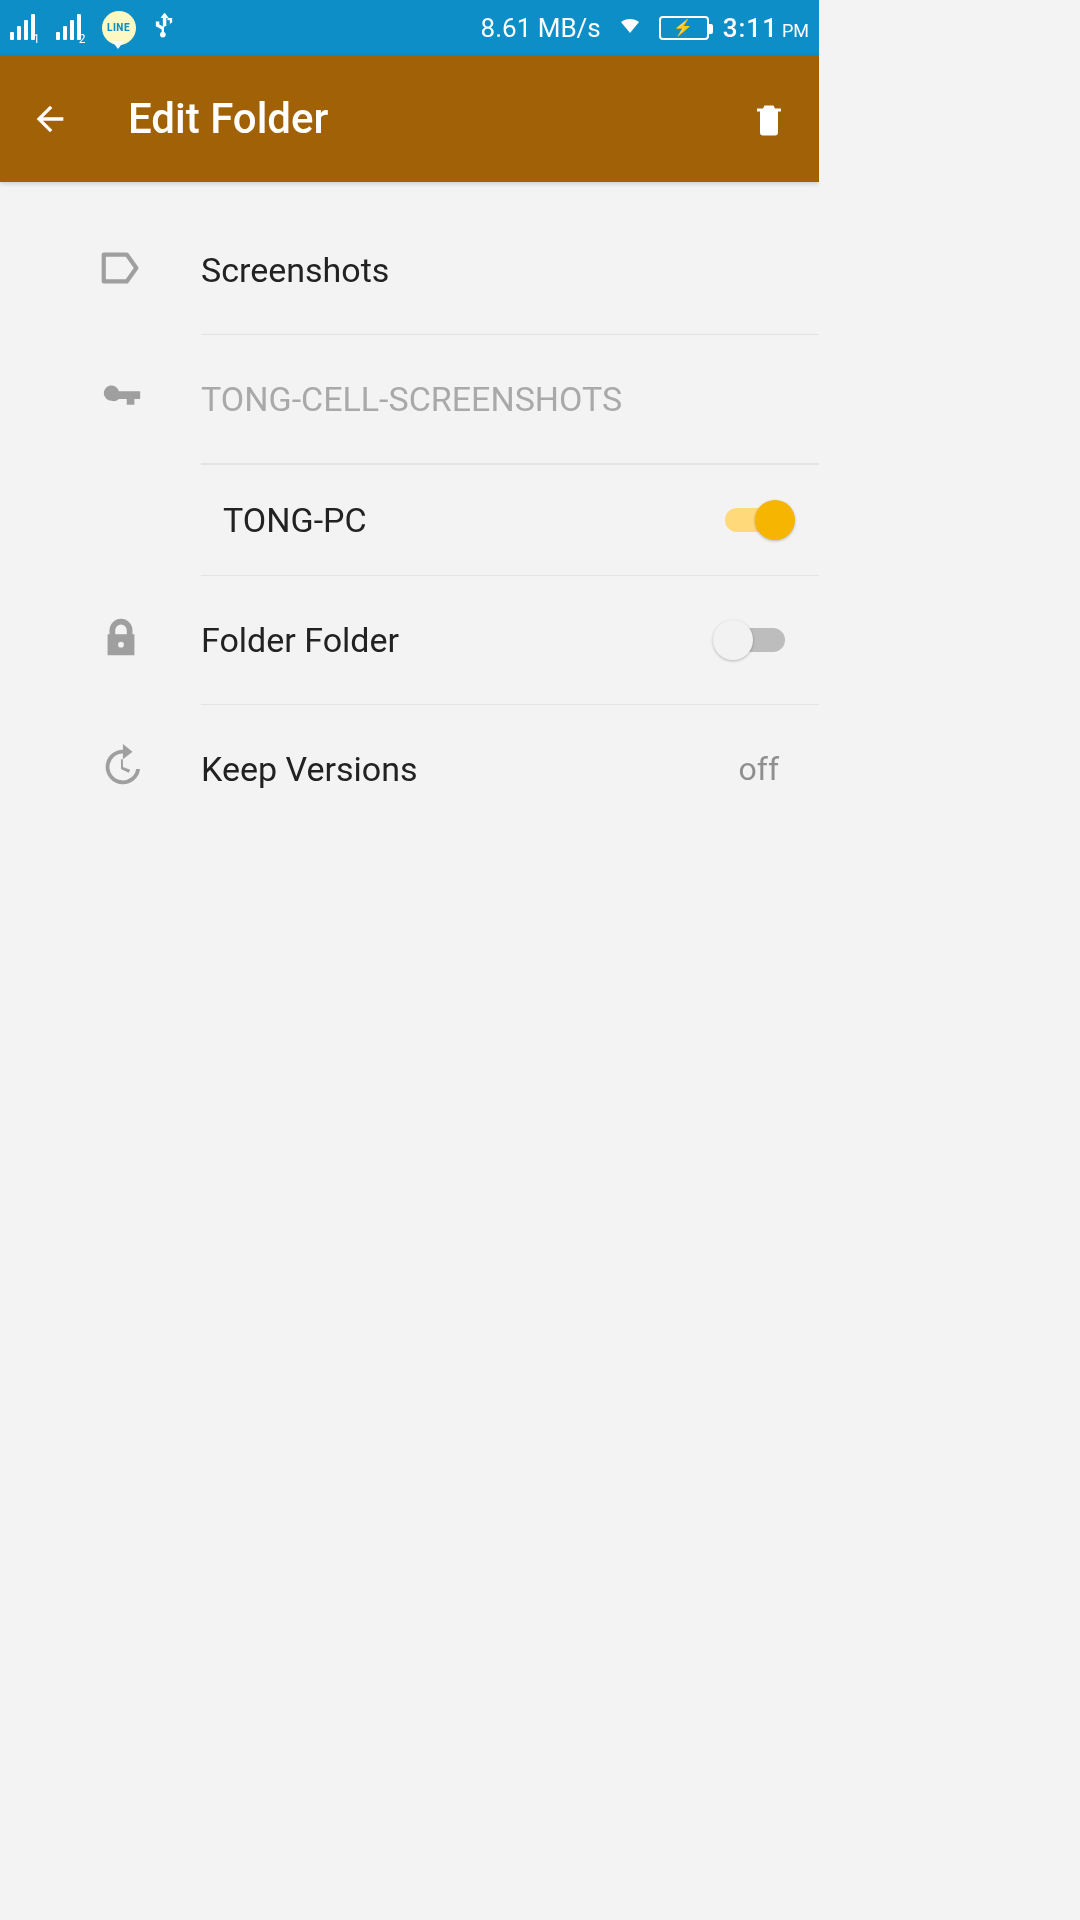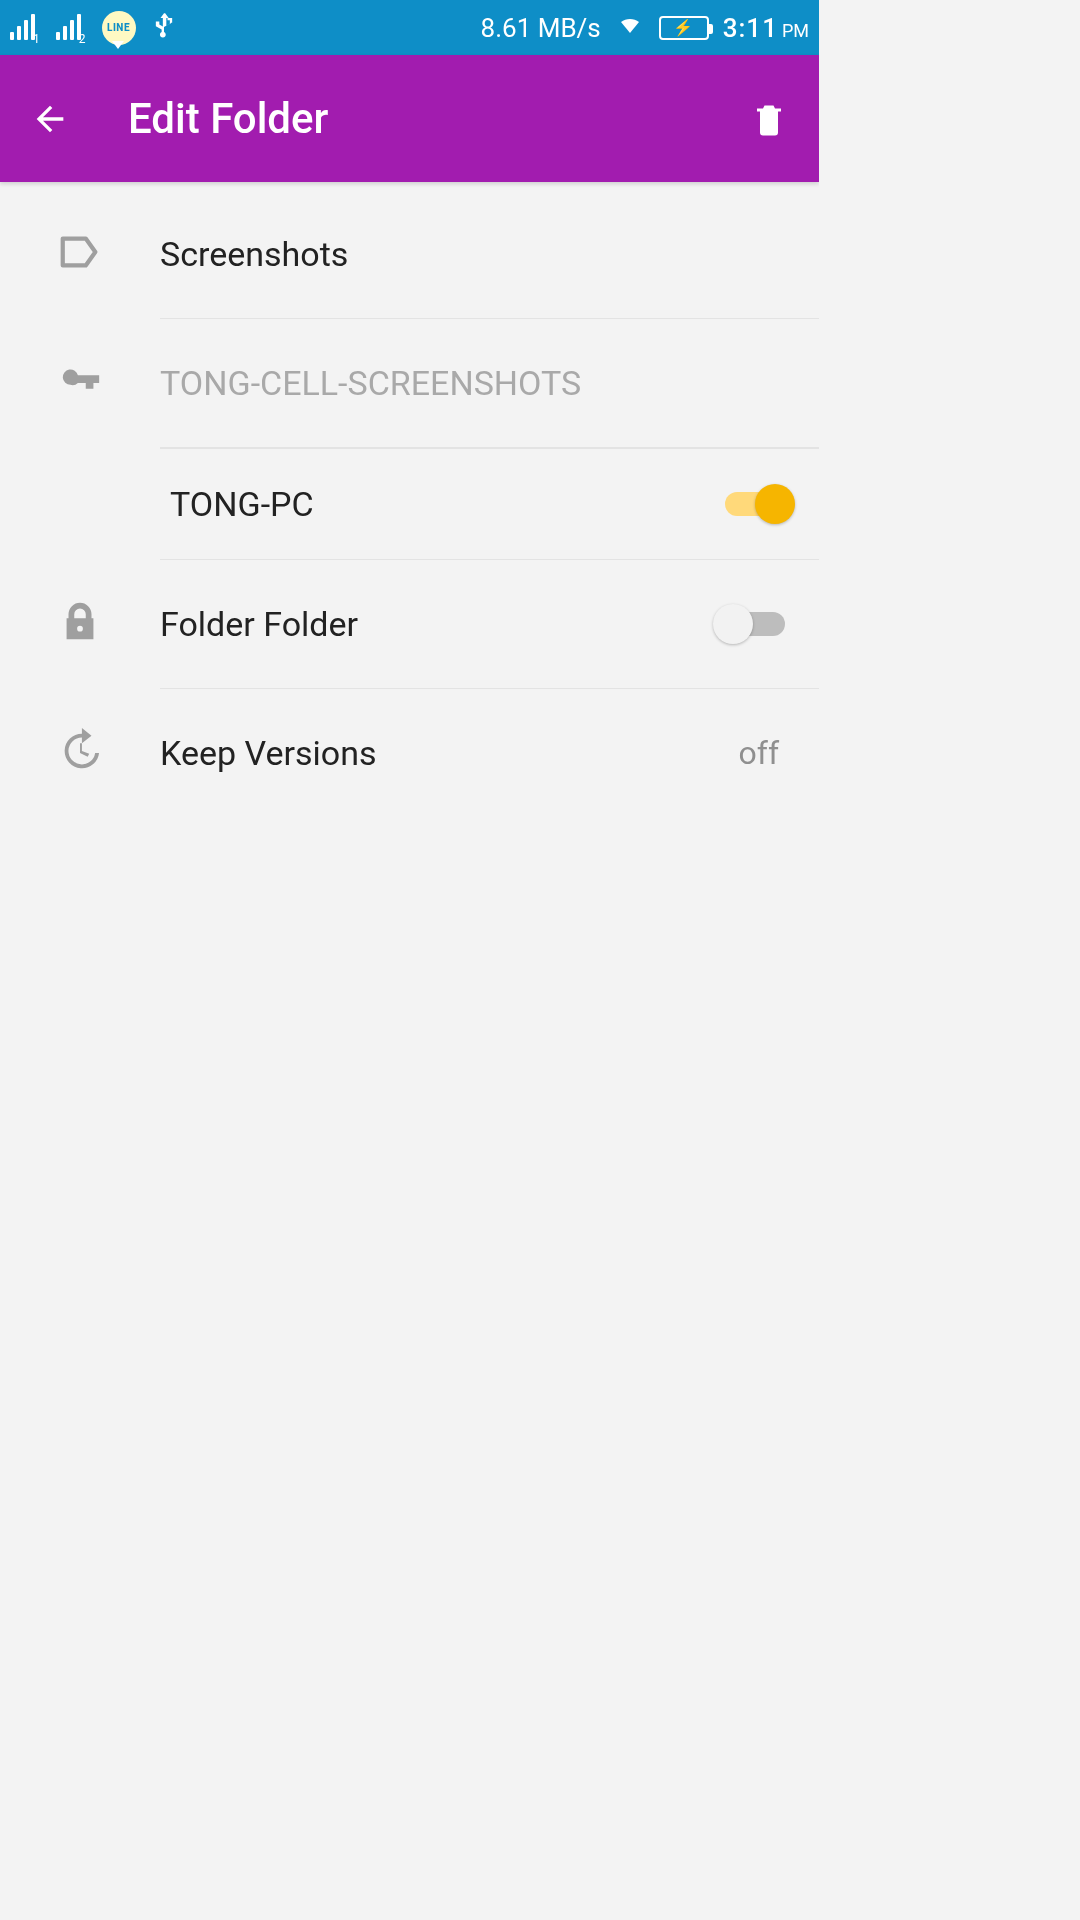--- a/index.html
+++ b/index.html
@@ -42,33 +42,33 @@
     width: 50px; height: 24px; border: 2px solid #fff; border-radius: 4px;
     display: inline-flex; align-items: center; justify-content: center; position: relative;
   }
   .battery::after {
     content: ""; position: absolute; right: -6px; top: 6px; width: 4px; height: 10px;
     background: #fff; border-radius: 0 2px 2px 0;
   }
   .battery .bolt { color: #5bff4a; font-size: 16px; }
   .app-bar {
     height: 127px;
-    background: #a21caf;
+    background: #a16207;
     display: flex;
     align-items: center;
     padding: 0 20px;
     color: #fff;
     box-shadow: 0 2px 4px rgba(0,0,0,0.15);
   }
   .back-btn { width: 60px; height: 60px; display: flex; align-items: center; justify-content: center; }
   .back-btn svg { width: 40px; height: 40px; fill: #fff; }
   .app-title { font-size: 42px; font-weight: 500; margin-left: 48px; flex: 1; }
   .delete-btn { width: 60px; height: 60px; display: flex; align-items: center; justify-content: center; }
   .delete-btn svg { width: 36px; height: 42px; fill: #fff; }
-  .content { padding-top: 8px; }
+  .content { padding-top: 24px; margin-left: 41px; }
   .row {
     display: flex;
     align-items: center;
     min-height: 128px;
     padding: 24px 30px 24px 0;
   }
   .row .icon-slot {
     width: 160px;
     display: flex;
     align-items: center;
@@ -190,21 +190,21 @@
             <path d="M7 14a4 4 0 1 1 3.9-5H22v4h-3v3h-4v-3h-4.1A4 4 0 0 1 7 14z"></path>
           </svg>
     </span>
       </div>
     <div class="text-slot">TONG-CELL-SCREENSHOTS</div>
   </div>
   <div class="divider"></div>
 
   <div class="divider"></div>
 
-  <div class="row" style="min-height:110px;">
+  <div class="row" style="min-height:110px;gap:12px;">
     <div class="icon-slot"></div>
     <div class="text-slot" style="padding-left:10px;">TONG-PC</div>
     <div class="toggle on">
       <div class="track"></div>
         <div class="thumb"></div>
     </div>
   </div>
   <div class="divider"></div>
 
   <div class="row">

